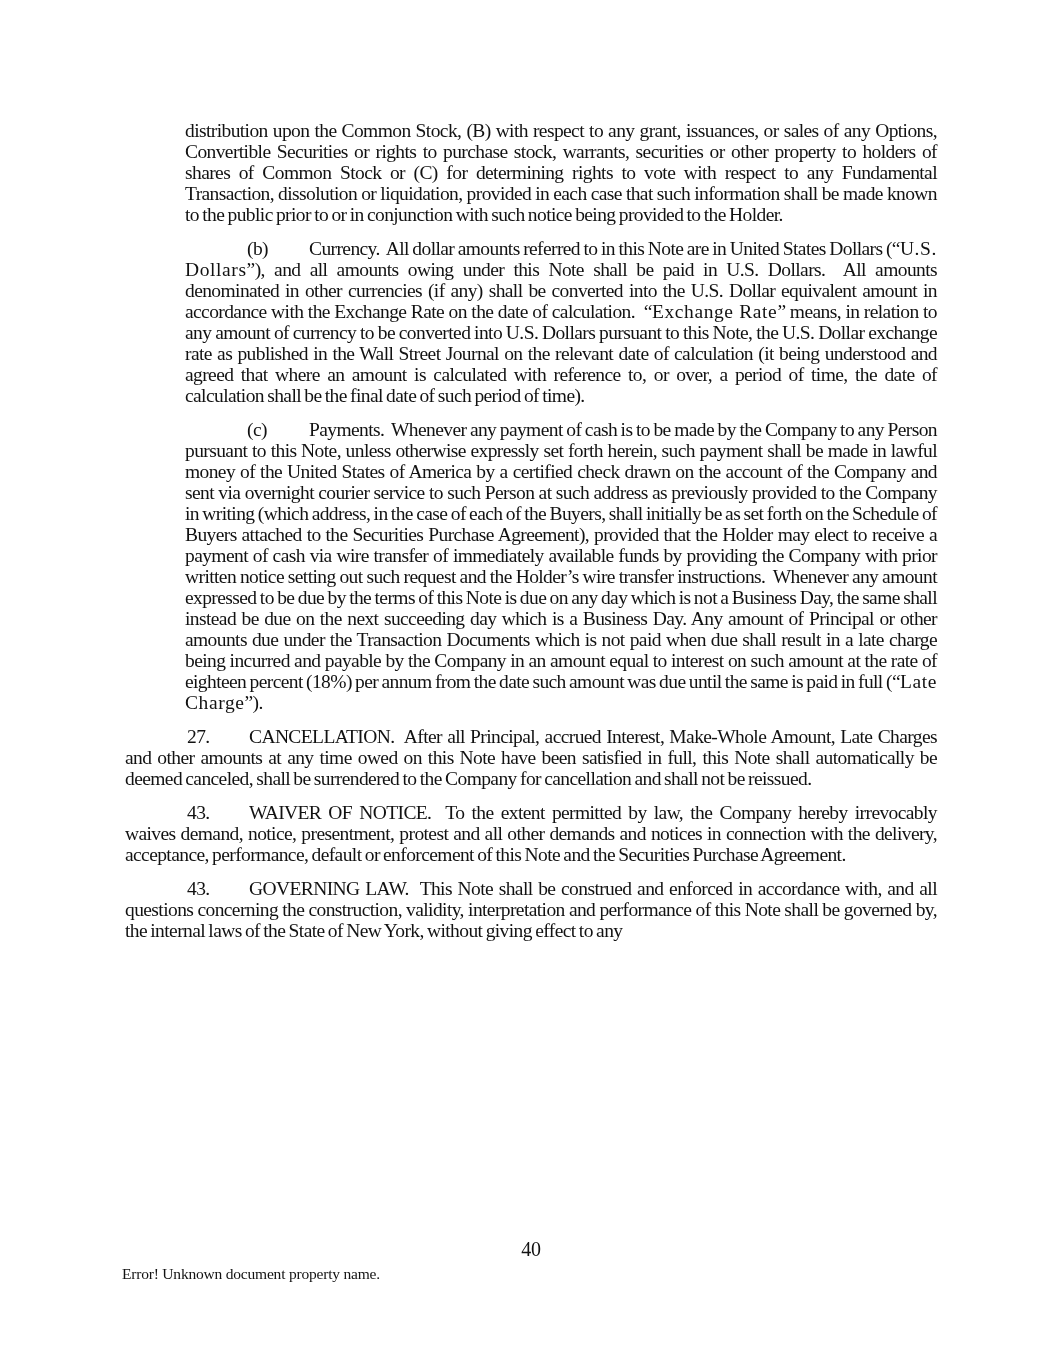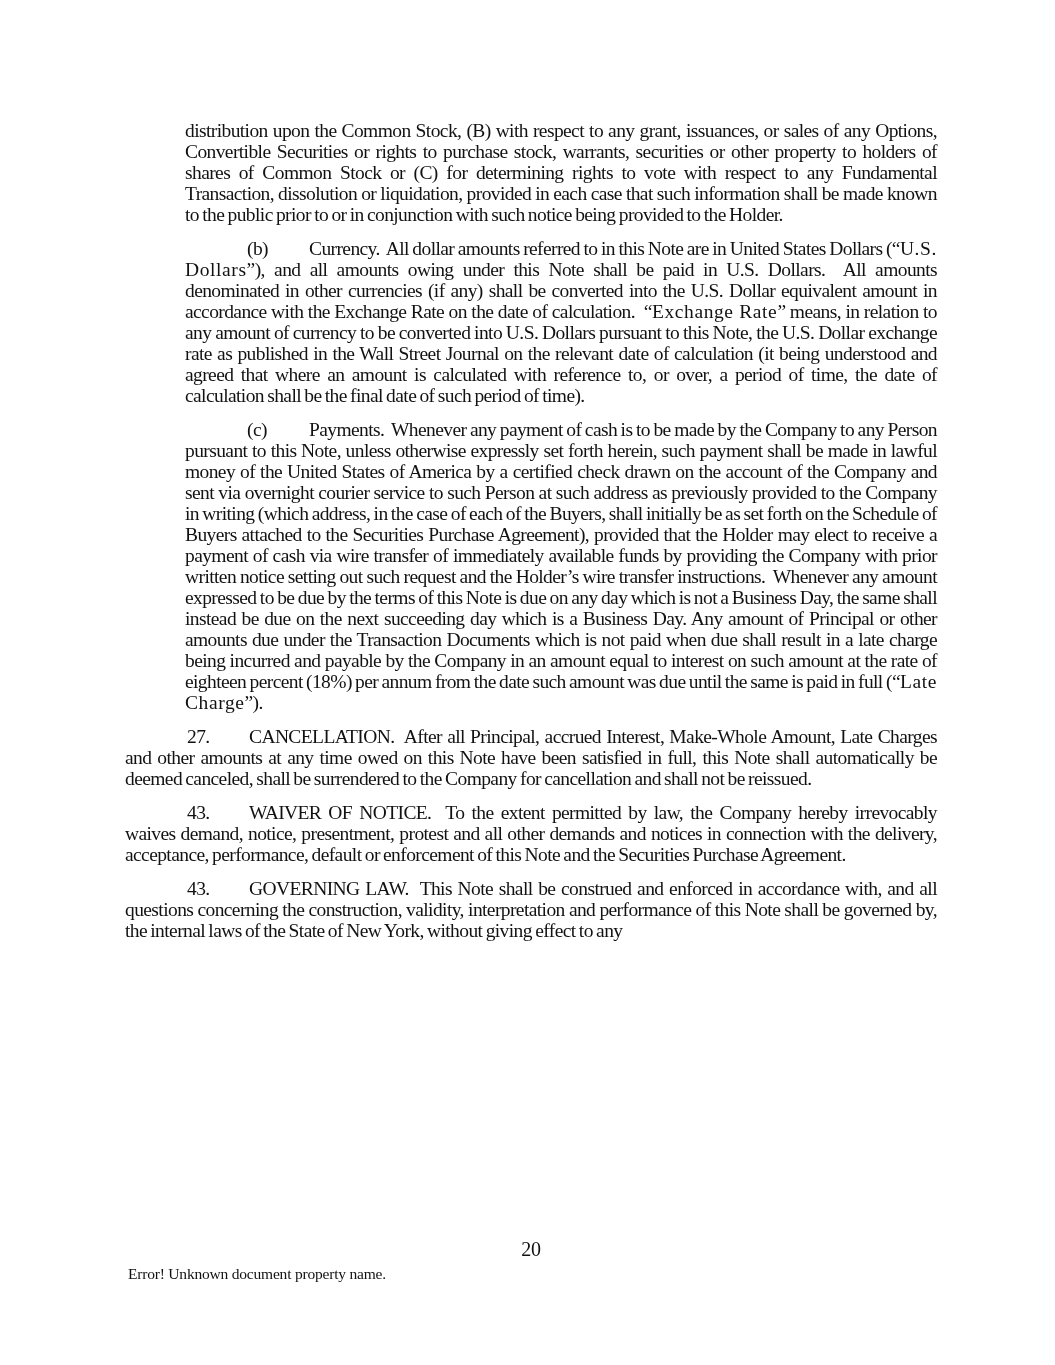--- a/index.html
+++ b/index.html
@@ -55,21 +55,21 @@
     position: absolute;
     left: 125px;
     top: 1238px;
     width: 812px;
     text-align: center;
     font-size: 20px;
     letter-spacing: -0.3px;
   }
   .footer-note {
     position: absolute;
-    left: 128px;
+    left: 122px;
     top: 1265px;
     font-size: 15.5px;
     letter-spacing: -0.2px;
   }
 </style>
 </head>
 <body>
 
 <div class="page">
   <div class="content">
@@ -81,15 +81,15 @@
     <p class="para sub indent"><span class="tab-label">(c)</span><span class="u">Payments</span><span>.  Whenever any payment of cash is to be made by the Company to any Person pursuant to this Note, unless otherwise expressly set forth herein, such payment shall be made in lawful money of the United States of America by a certified check drawn on the account of the Company and sent via overnight courier service to such Person at such address as previously provided to the Company in writing (which address, in the case of each of the Buyers, shall initially be as set forth on the Schedule of Buyers attached to the Securities Purchase Agreement), provided that the Holder may elect to receive a payment of cash via wire transfer of immediately available funds by providing the Company with prior written notice setting out such request and the Holder’s wire transfer instructions.  Whenever any amount expressed to be due by the terms of this Note is due on any day which is not a Business Day, the same shall instead be due on the next succeeding day which is a Business Day. Any amount of Principal or other amounts due under the Transaction Documents which is not paid when due shall result in a late charge being incurred and payable by the Company in an amount equal to interest on such amount at the rate of eighteen percent (18%) per annum from the date such amount was due until the same is paid in full (“</span><span class="term">Late Charge</span><span>”).</span></p>
 
     <p class="para indent"><span class="tab-label">27.</span><span class="u">CANCELLATION</span><span>.  After all Principal, accrued Interest, Make-Whole Amount, Late Charges and other amounts at any time owed on this Note have been satisfied in full, this Note shall automatically be deemed canceled, shall be surrendered to the Company for cancellation and shall not be reissued.</span></p>
 
     <p class="para indent"><span class="tab-label">43.</span><span class="u">WAIVER OF NOTICE</span><span>.  To the extent permitted by law, the Company hereby irrevocably waives demand, notice, presentment, protest and all other demands and notices in connection with the delivery, acceptance, performance, default or enforcement of this Note and the Securities Purchase Agreement.</span></p>
 
     <p class="para indent"><span class="tab-label">43.</span><span class="u">GOVERNING LAW</span><span>.  This Note shall be construed and enforced in accordance with, and all questions concerning the construction, validity, interpretation and performance of this Note shall be governed by, the internal laws of the State of New York, without giving effect to any</span></p>
 
   </div>
 
-  <div class="page-number">20</div>
+  <div class="page-number">40</div>
   <div class="footer-note">Error! Unknown document property name.</div>
 </div>
 
 </body></html>

